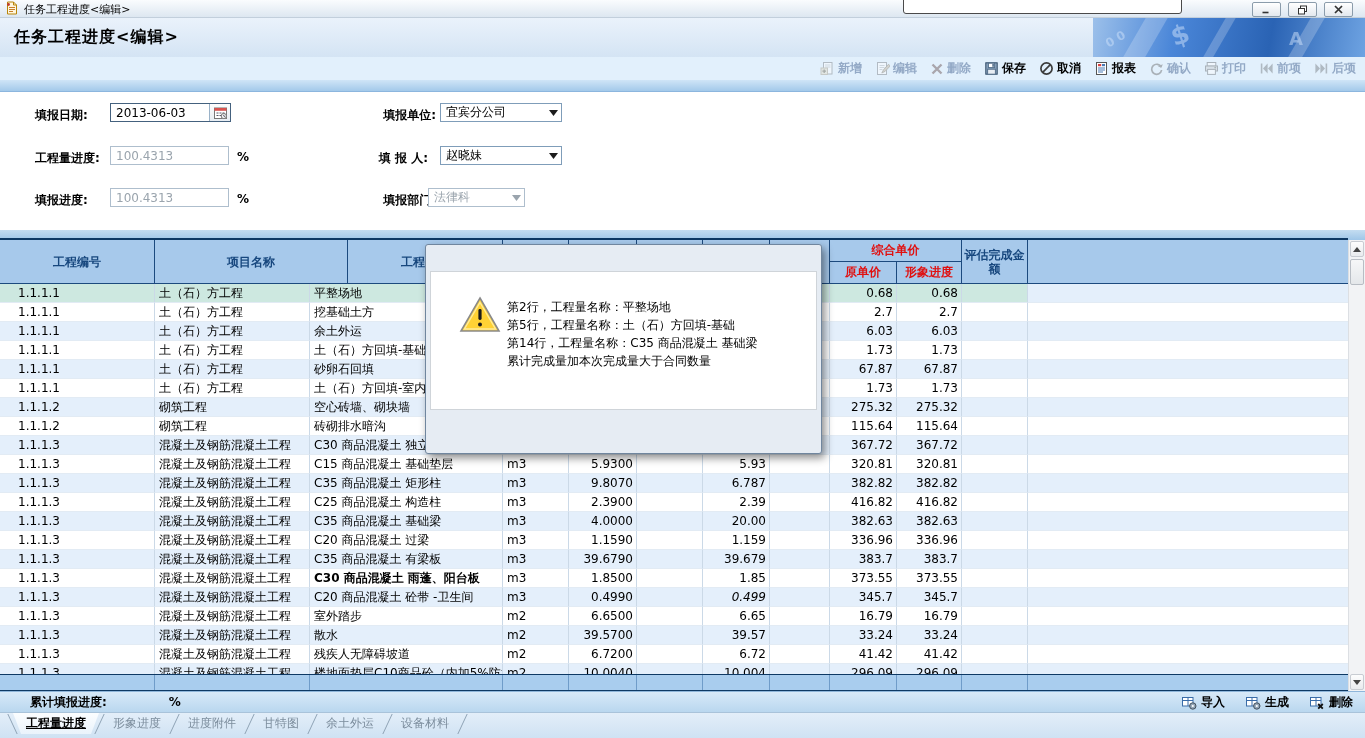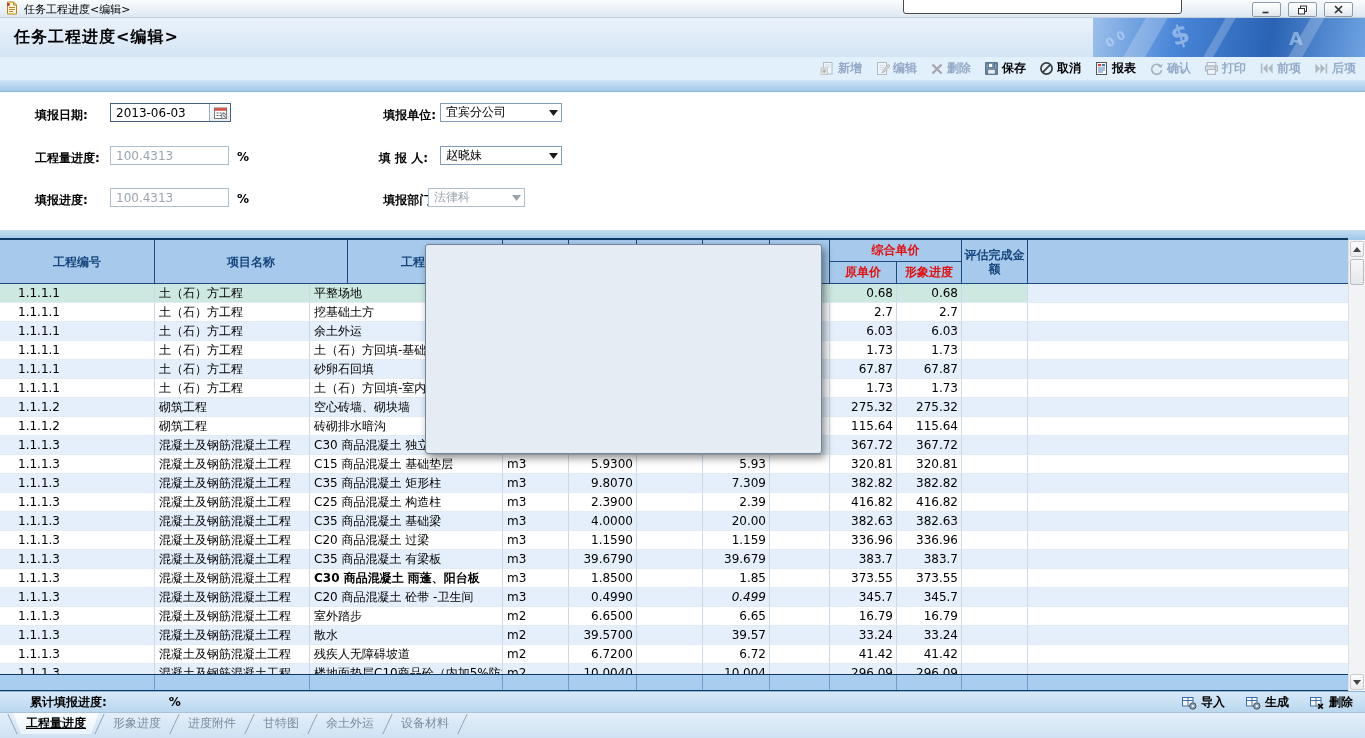--- a/index.html
+++ b/index.html
@@ -516,21 +516,21 @@
           <div class="td" style="width: 66px;"></div>
           <div class="td filler" style="width: 320px;"></div>
         </div>
         <div class="tr alt">
           <div class="td code" style="width: 155px;">1.1.1.3</div>
           <div class="td" style="width: 155px;">混凝土及钢筋混凝土工程</div>
           <div class="td" style="width: 193px;">C35 商品混凝土 矩形柱</div>
           <div class="td" style="width: 66px;">m3</div>
           <div class="td num" style="width: 68px;">9.8070</div>
           <div class="td" style="width: 66px;"></div>
-          <div class="td num" style="width: 67px;">7.309</div>
+          <div class="td num" style="width: 67px;">6.787</div>
           <div class="td" style="width: 60px;"></div>
           <div class="td num" style="width: 67px;">382.82</div>
           <div class="td num" style="width: 65px;">382.82</div>
           <div class="td" style="width: 66px;"></div>
           <div class="td filler" style="width: 320px;"></div>
         </div>
         <div class="tr">
           <div class="td code" style="width: 155px;">1.1.1.3</div>
           <div class="td" style="width: 155px;">混凝土及钢筋混凝土工程</div>
           <div class="td" style="width: 193px;">C25 商品混凝土 构造柱</div>
@@ -754,15 +754,31 @@
       <div class="tsep"></div>
       <div class="tab">甘特图</div>
       <div class="tsep"></div>
       <div class="tab">余土外运</div>
       <div class="tsep"></div>
       <div class="tab">设备材料</div>
       <div class="tsep"></div>
     </div>
 
   <div class="dialog">
+    <div class="dlg-body">
+      <span class="icon dlg-warn">
+          <svg width="42" height="38" viewBox="0 0 42 38">
+            <path d="M21 2 40 35H2z" fill="#ffd234" stroke="#8a8a8a" stroke-width="1.6"></path>
+            <path d="M21 6.5 36.6 33H5.4z" fill="none" stroke="#ffec9a" stroke-width="1.4"></path>
+            <rect x="19.4" y="13" width="3.2" height="11" rx="1.4" fill="#1a1a1a"></rect>
+            <circle cx="21" cy="28.6" r="2" fill="#1a1a1a"></circle>
+          </svg>
+        </span>
+      <div class="dlg-lines">
+        <div>第2行，工程量名称：平整场地</div>
+        <div>第5行，工程量名称：土（石）方回填-基础</div>
+        <div>第14行，工程量名称：C35 商品混凝土 基础梁</div>
+        <div>累计完成量加本次完成量大于合同数量</div>
+      </div>
+    </div>
   </div>
 
 </div>
 
 </body></html>

